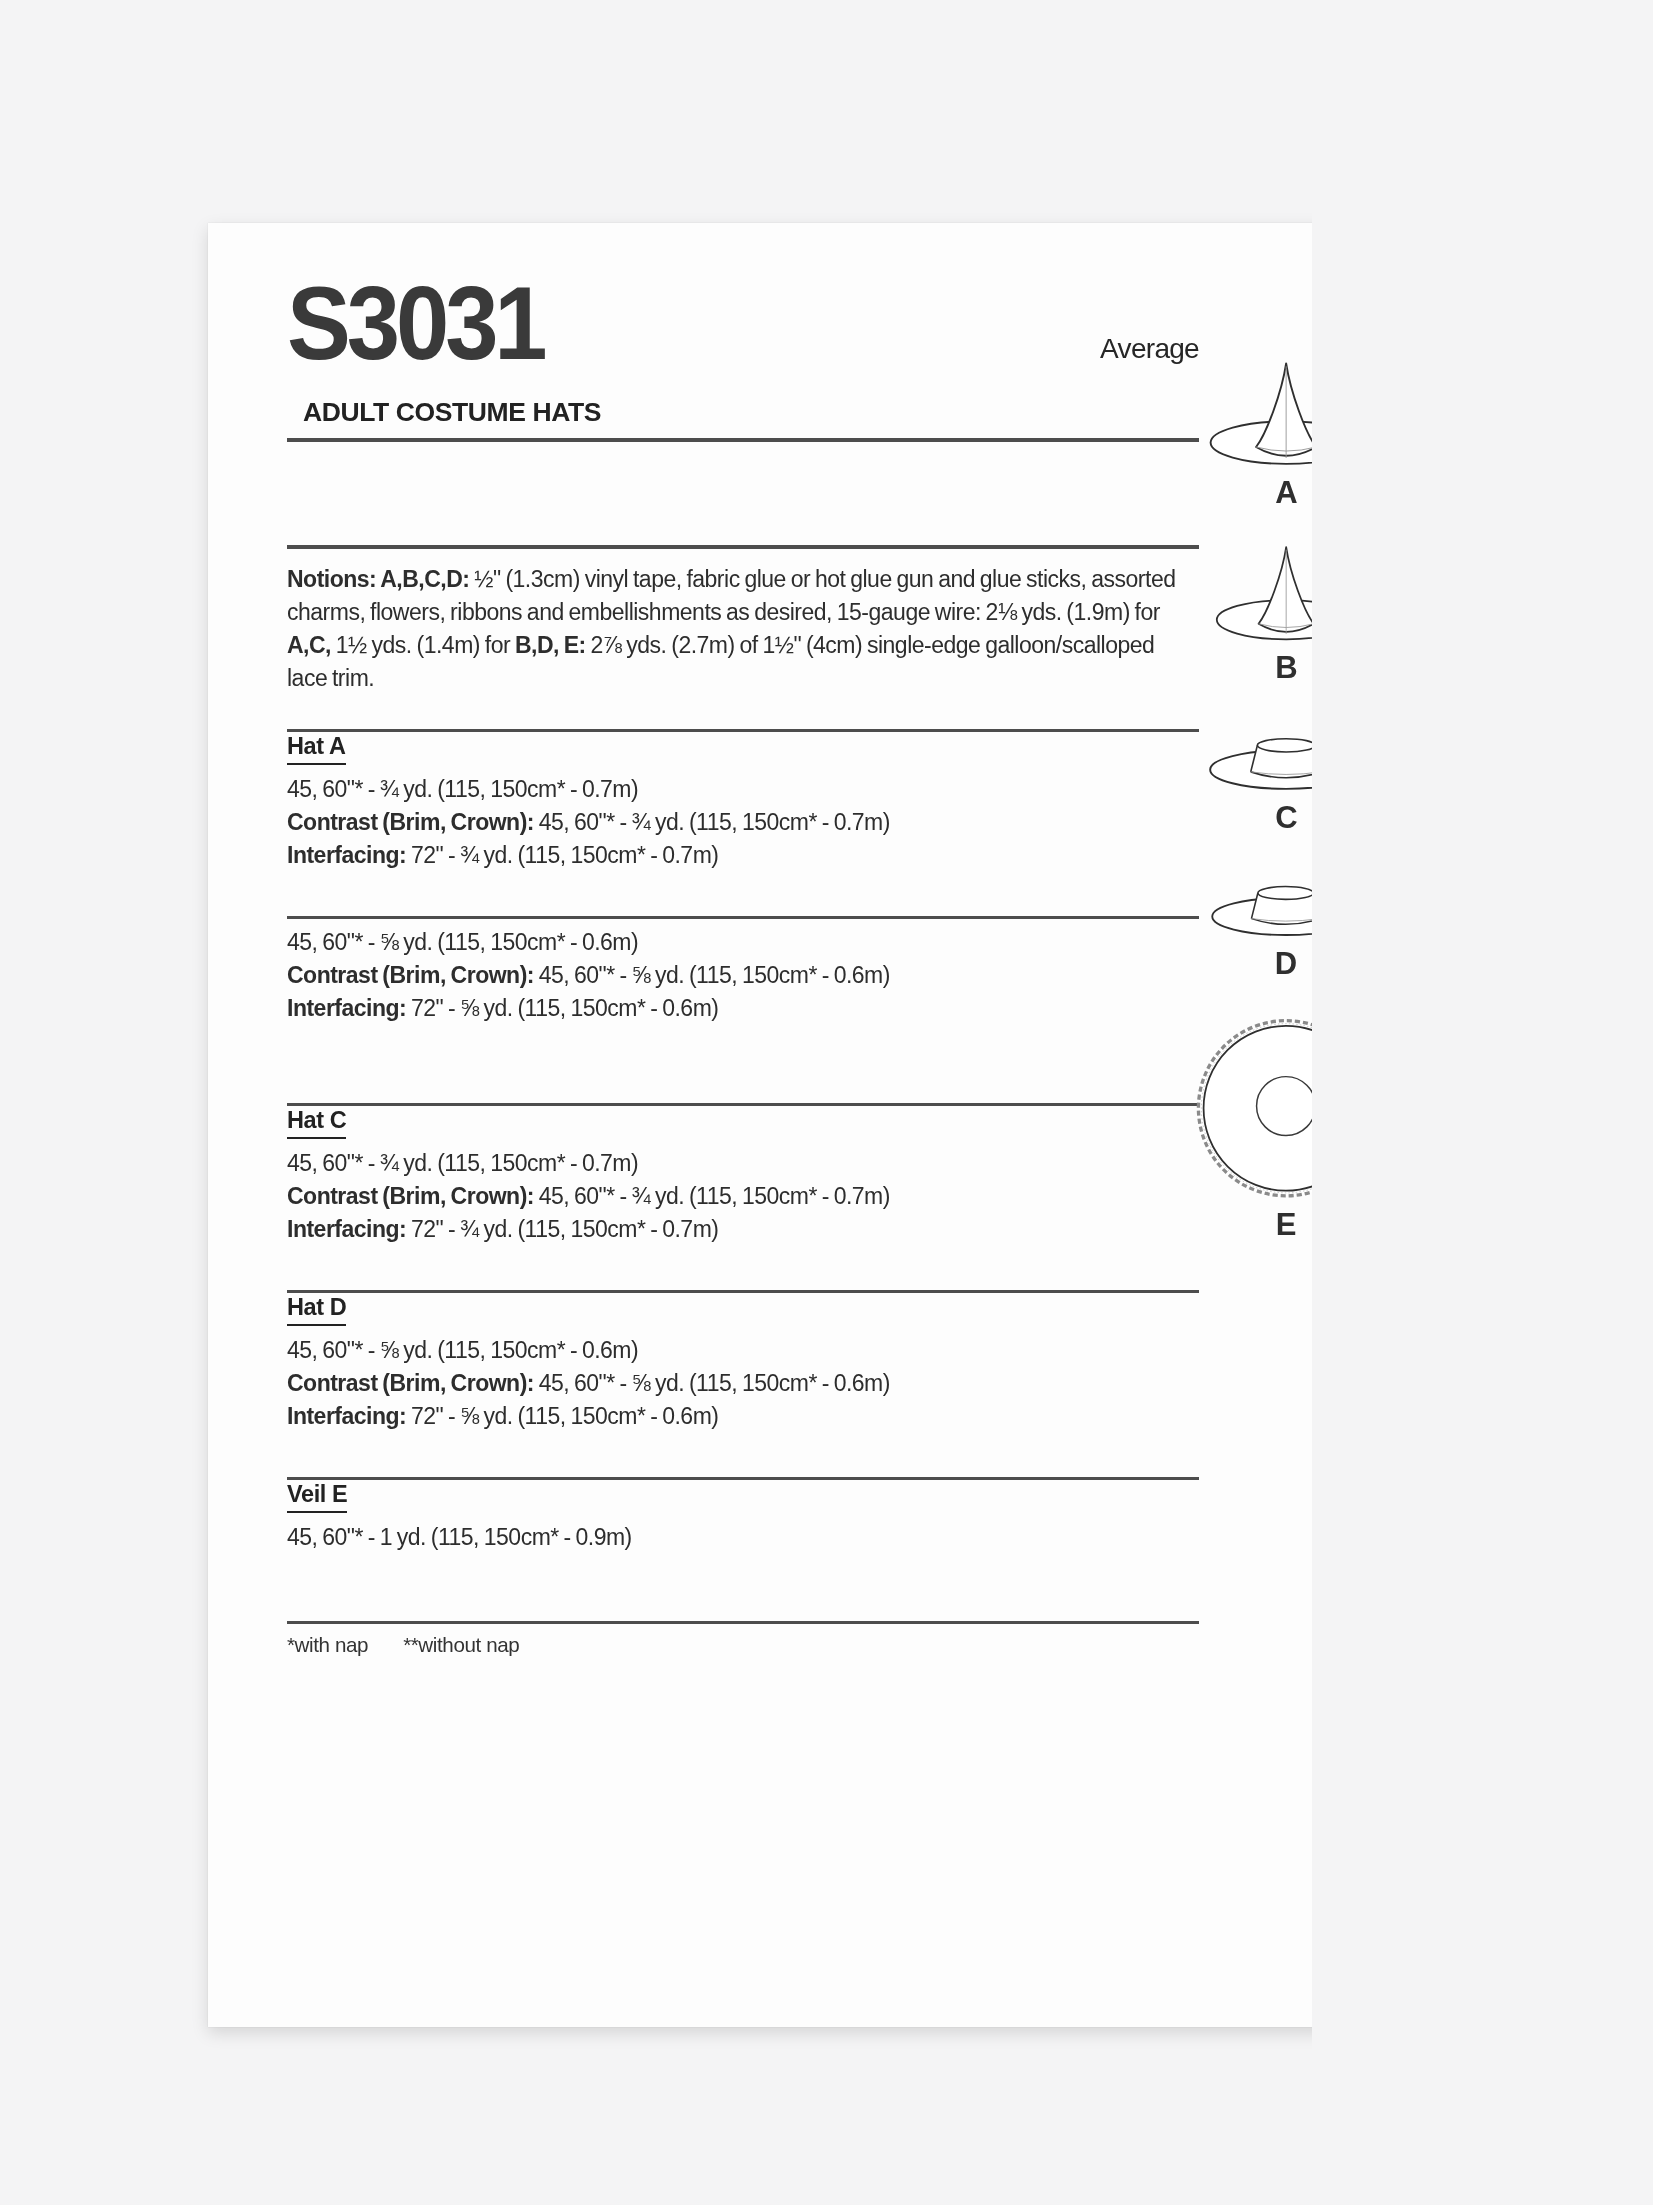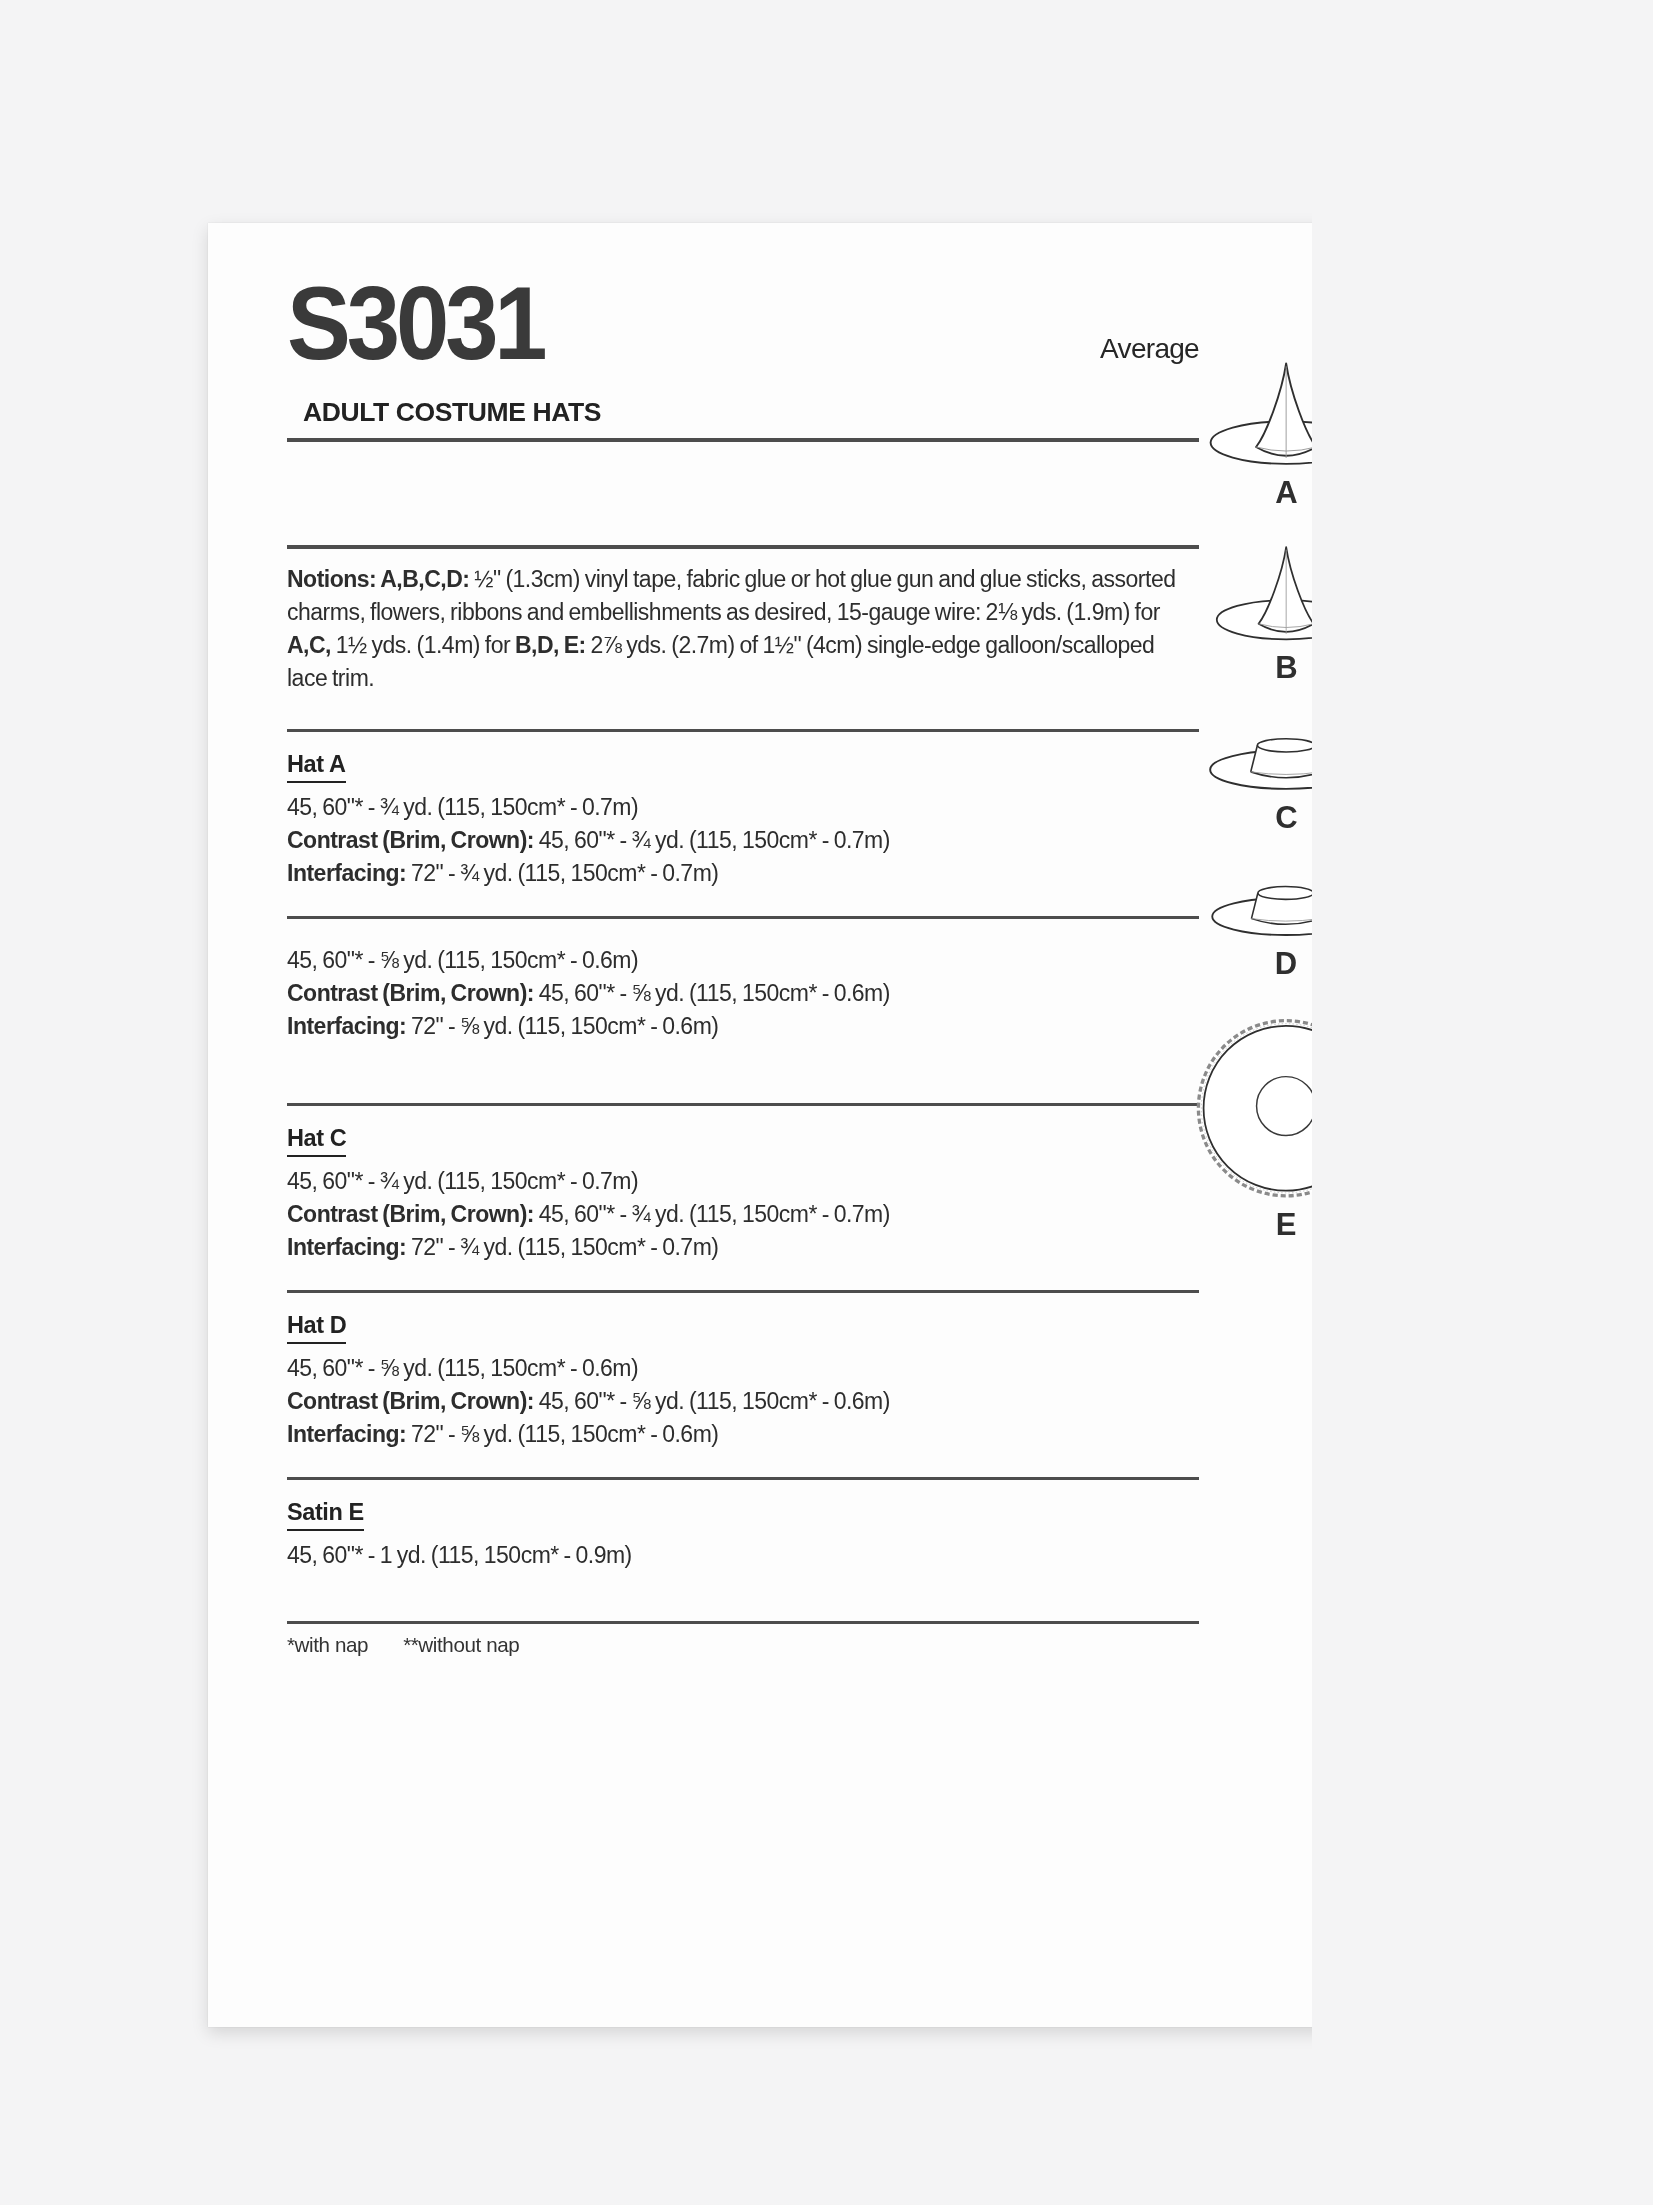--- a/index.html
+++ b/index.html
@@ -30,21 +30,21 @@
 
   .para{
     position:absolute;left:0;width:100%;font-size:23px;line-height:33px;
     letter-spacing:-0.5px;word-spacing:-1.1px;color:var(--text);
   }
   .para b{font-weight:700;}
   .para-fabrics{top:232px;}
   .para-notions{top:340px;}
 
   .sections{position:absolute;left:0;top:506px;width:100%;}
-  .section{border-top:3.7px solid var(--rule);height:187px;padding-top:18px;}
+  .section{border-top:3.7px solid var(--rule);height:187px;padding-top:0;}
   .section:last-child{height:145px;}
   .sec-title-row{font-size:23.5px;line-height:29px;font-weight:700;color:#222;letter-spacing:-0.4px;}
   .sec-title{display:inline-block;border-bottom:2.2px solid #222;padding-bottom:2.2px;}
   .sec-lines{margin-top:7.4px;}
   .yardage-line{font-size:23px;line-height:33px;letter-spacing:-0.5px;word-spacing:-1.1px;white-space:nowrap;}
   .yardage-line b{font-weight:700;}
 
   .footer{
     position:absolute;left:0;top:1398px;width:100%;
     border-top:3.7px solid var(--rule);padding-top:8.8px;
@@ -107,21 +107,21 @@
   <section class="section">
     <div class="sec-title-row"><span class="sec-title">Hat D</span></div>
     <div class="sec-lines">
               <div class="yardage-line"><span>45, 60"* - ⅝ yd. (115, 150cm* - 0.6m)</span></div>
               <div class="yardage-line"><b>Contrast (Brim, Crown): </b><span>45, 60"* - ⅝ yd. (115, 150cm* - 0.6m)</span></div>
               <div class="yardage-line"><b>Interfacing: </b><span>72" - ⅝ yd. (115, 150cm* - 0.6m)</span></div>
             </div>
   </section>
 
   <section class="section">
-    <div class="sec-title-row"><span class="sec-title">Satin E</span></div>
+    <div class="sec-title-row"><span class="sec-title">Veil E</span></div>
     <div class="sec-lines">
               <div class="yardage-line"><span>45, 60"* - 1 yd. (115, 150cm* - 0.9m)</span></div>
             </div>
   </section>
 </div>
 
       <div class="footer">
         <span class="fn1">*with nap</span><span class="fn2">**without nap</span>
       </div>
     </div>

